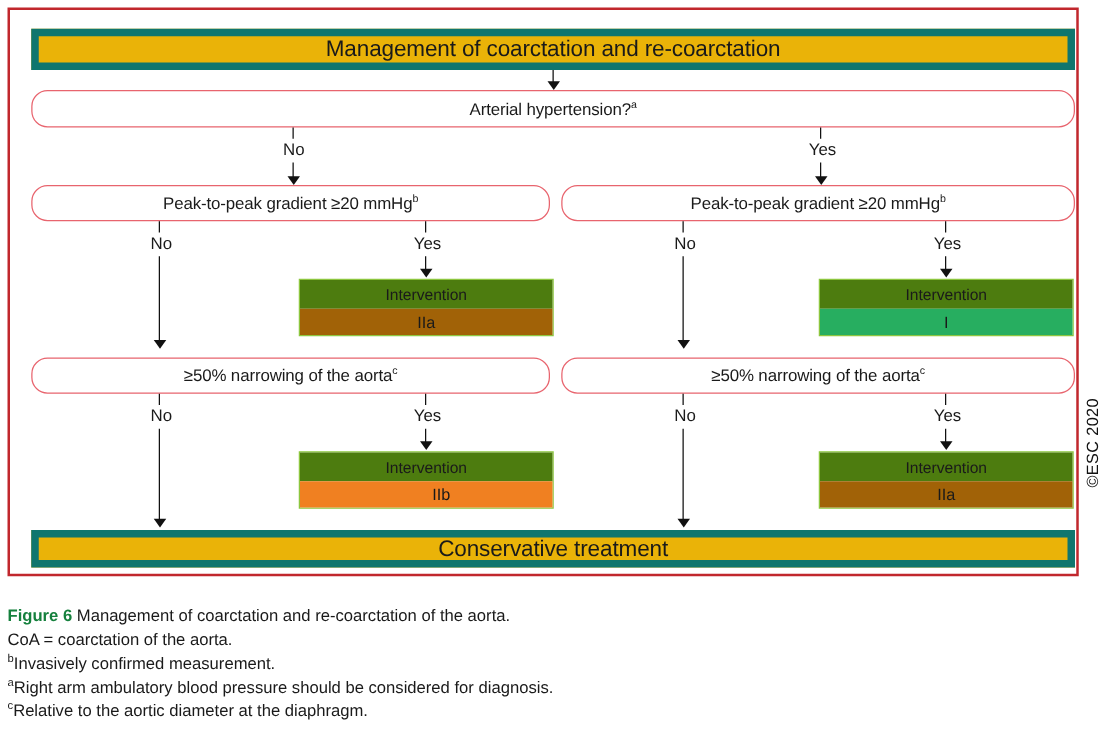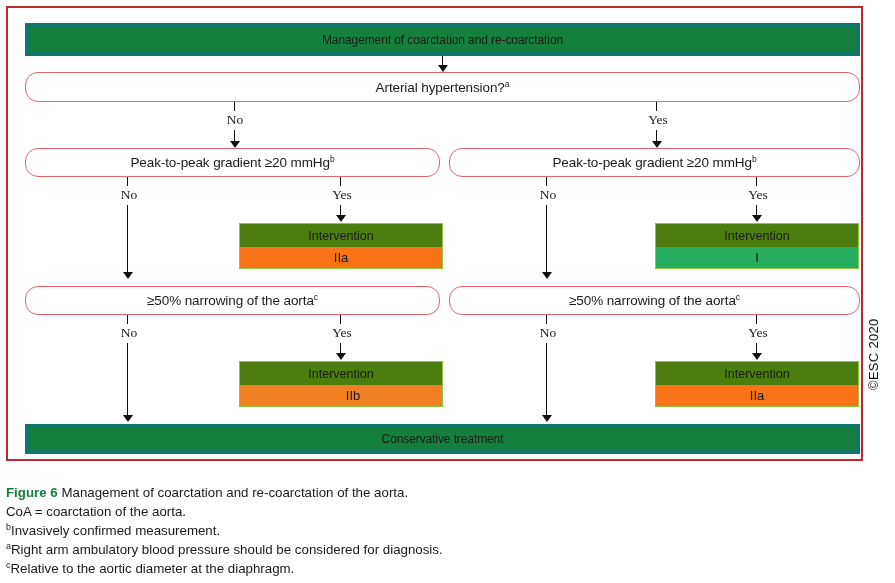--- a/index.html
+++ b/index.html
@@ -24,27 +24,27 @@
     width: 857px;
     height: 455px;
     border: 2px solid #C1272D;
     box-sizing: border-box;
     background: #ffffff;
   }
 
   
   .proc-box {
     position: absolute;
-    background: #15803d;
-    border: 4px solid #0f766e;
-    box-sizing: border-box;
-    display: flex;
-    align-items: center;
-    justify-content: center;
-    font-size: 12px;
+    background: #eab308;
+    border: 6px solid #0f766e;
+    box-sizing: border-box;
+    display: flex;
+    align-items: center;
+    justify-content: center;
+    font-size: 18px;
     color: #1a1a1a;
     letter-spacing: -0.1px;
   }
 
   .decision-box {
     position: absolute;
     background: #ffffff;
     border: 1.4px solid #E8646E;
     border-radius: 13px;
     box-sizing: border-box;
@@ -83,21 +83,21 @@
   }
   .interv-class {
     flex: 1 1 auto;
     display: flex;
     align-items: center;
     justify-content: center;
     font-size: 13px;
     color: #1a1a1a;
   }
   .cls-I   { background: #27AE60; }
-  .cls-IIa { background: #f97316; }
+  .cls-IIa { background: #a16207; }
   .cls-IIb { background: #F08021; padding-left: 24px; }
 
   
   .vline {
     position: absolute;
     width: 0;
     border-left: 1.6px solid #111111;
   }
   .arrow-line {
     position: absolute;
@@ -112,21 +112,20 @@
     border-right: 5px solid transparent;
     border-top: 7px solid #111111;
   }
   .branch-label {
     position: absolute;
     font-size: 13.5px;
     color: #1a1a1a;
     text-align: center;
     white-space: nowrap;
     transform: translateX(-50%);
-    font-family: Liberation Serif, serif;
   }
 
   
   #esc-copyright {
     position: absolute;
     left: 866px;
     top: 390px;
     font-size: 13px;
     color: #111111;
     white-space: nowrap;

